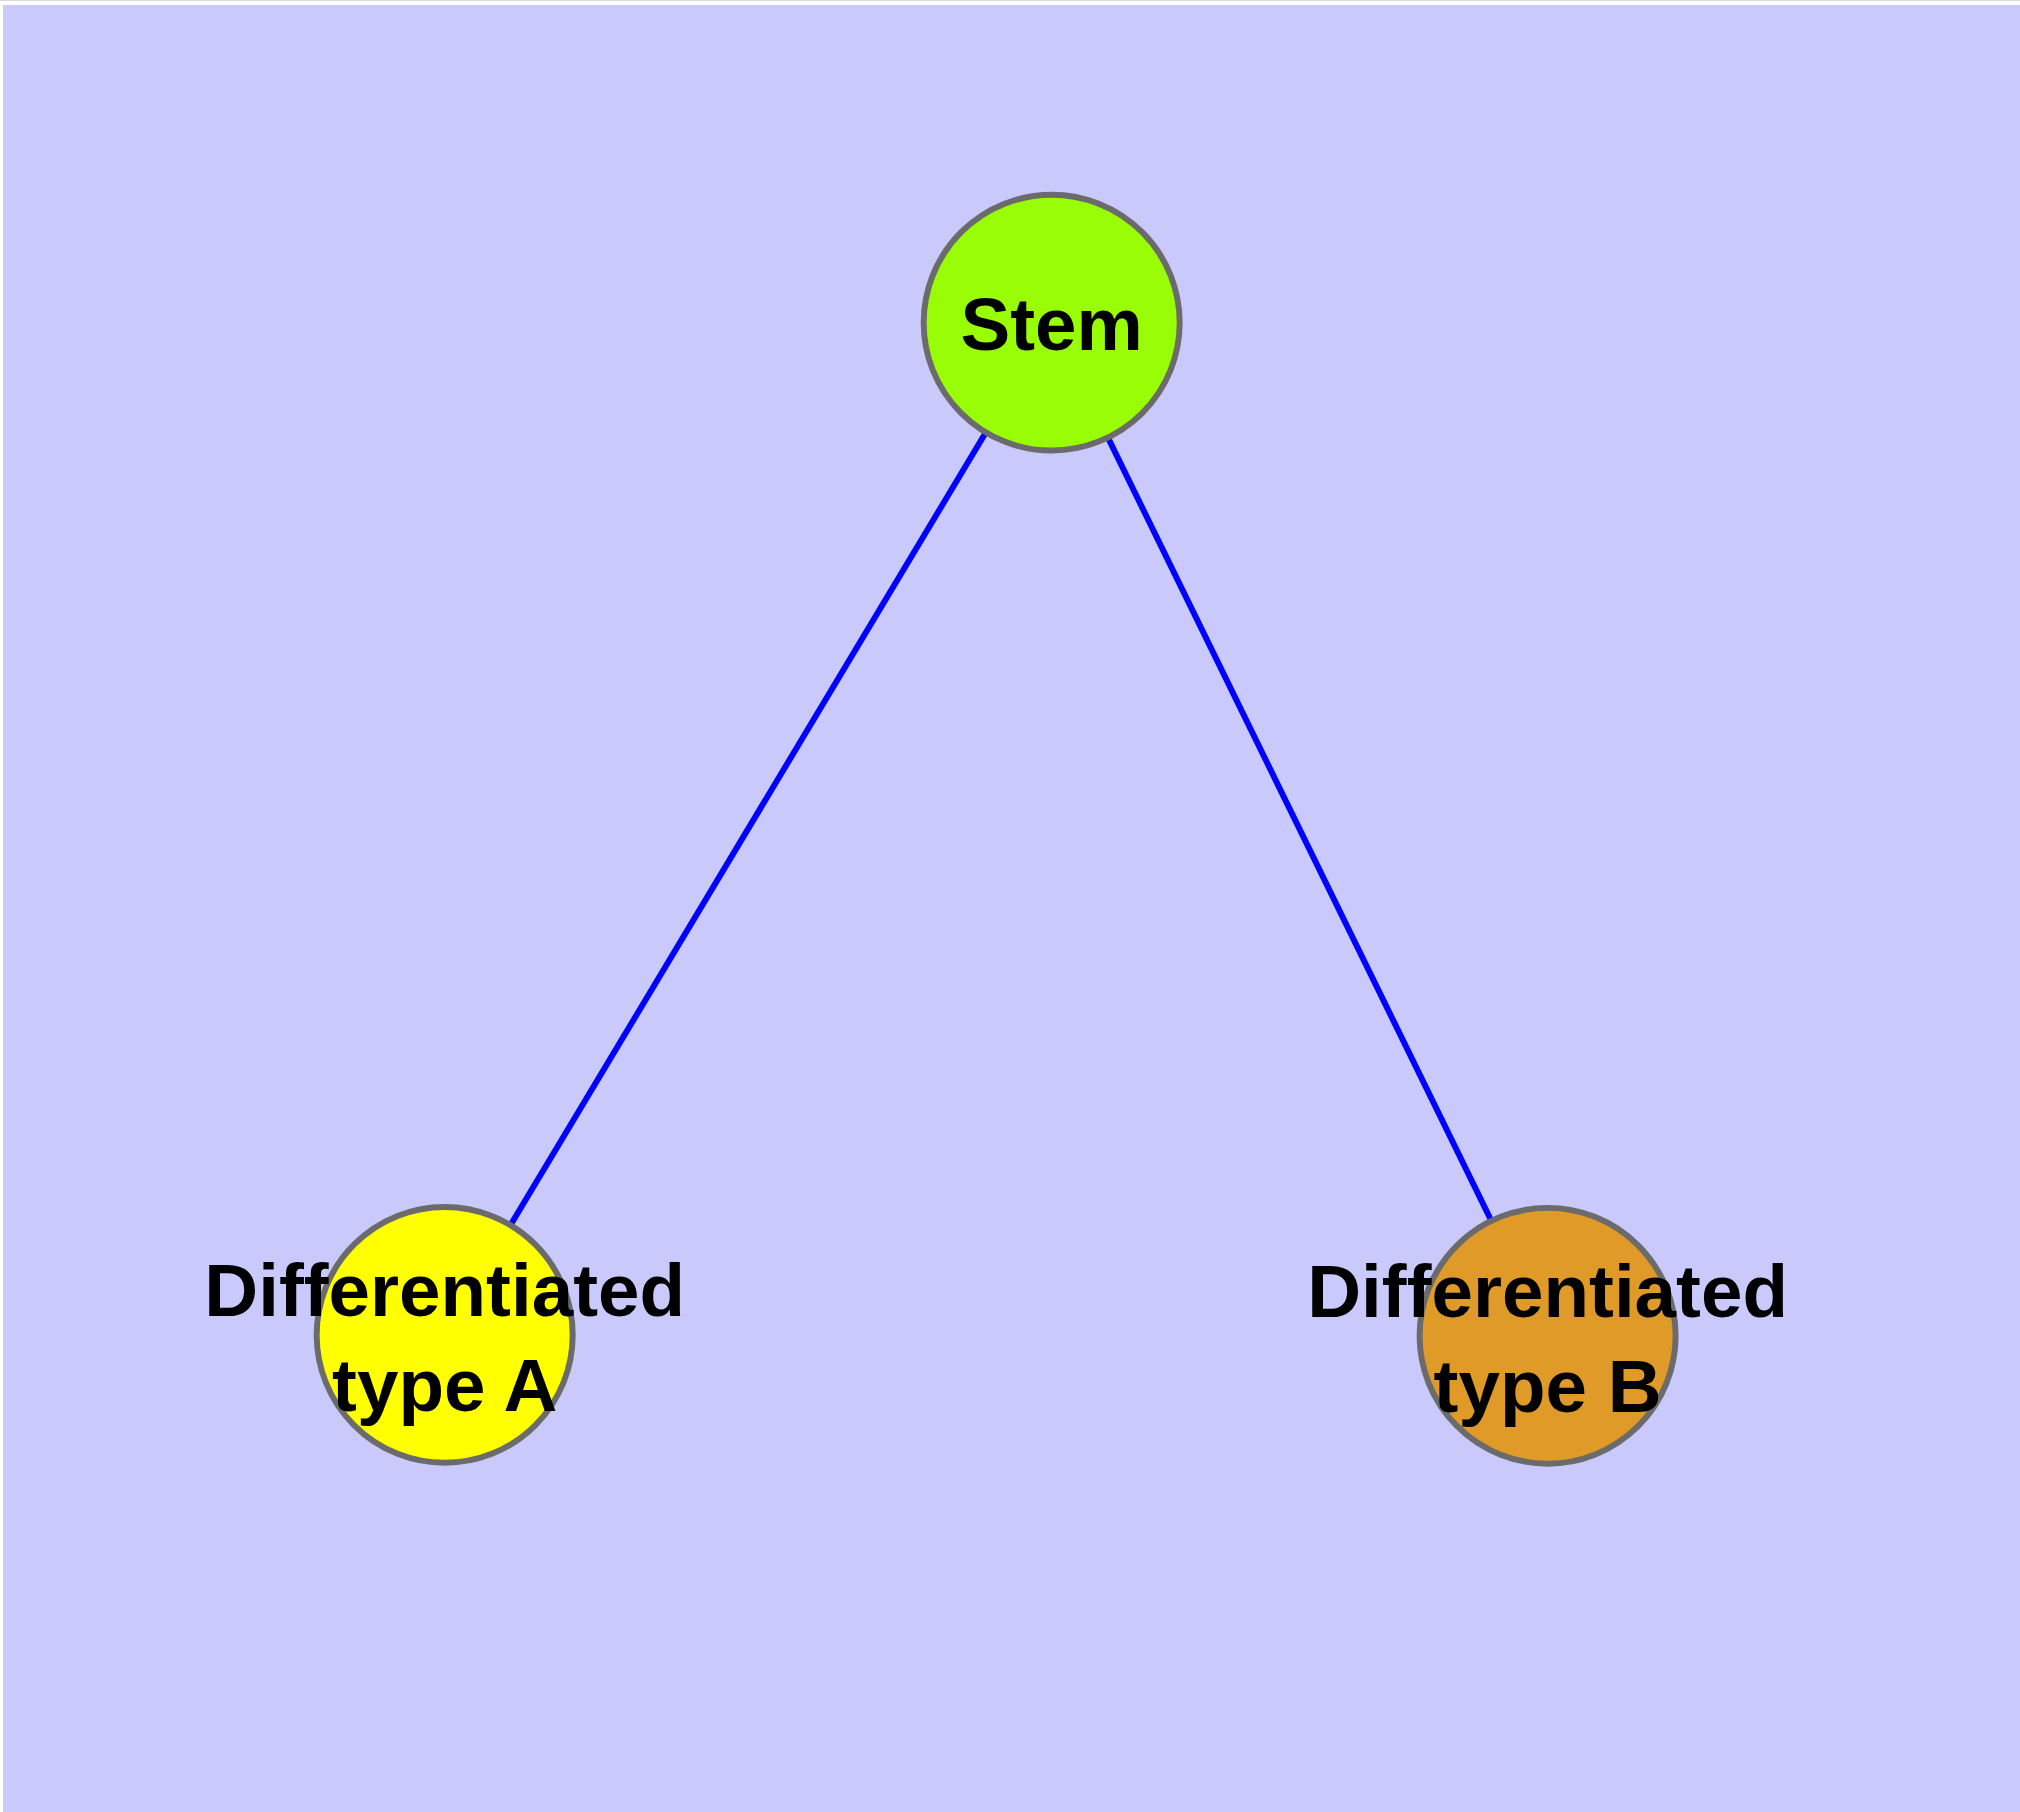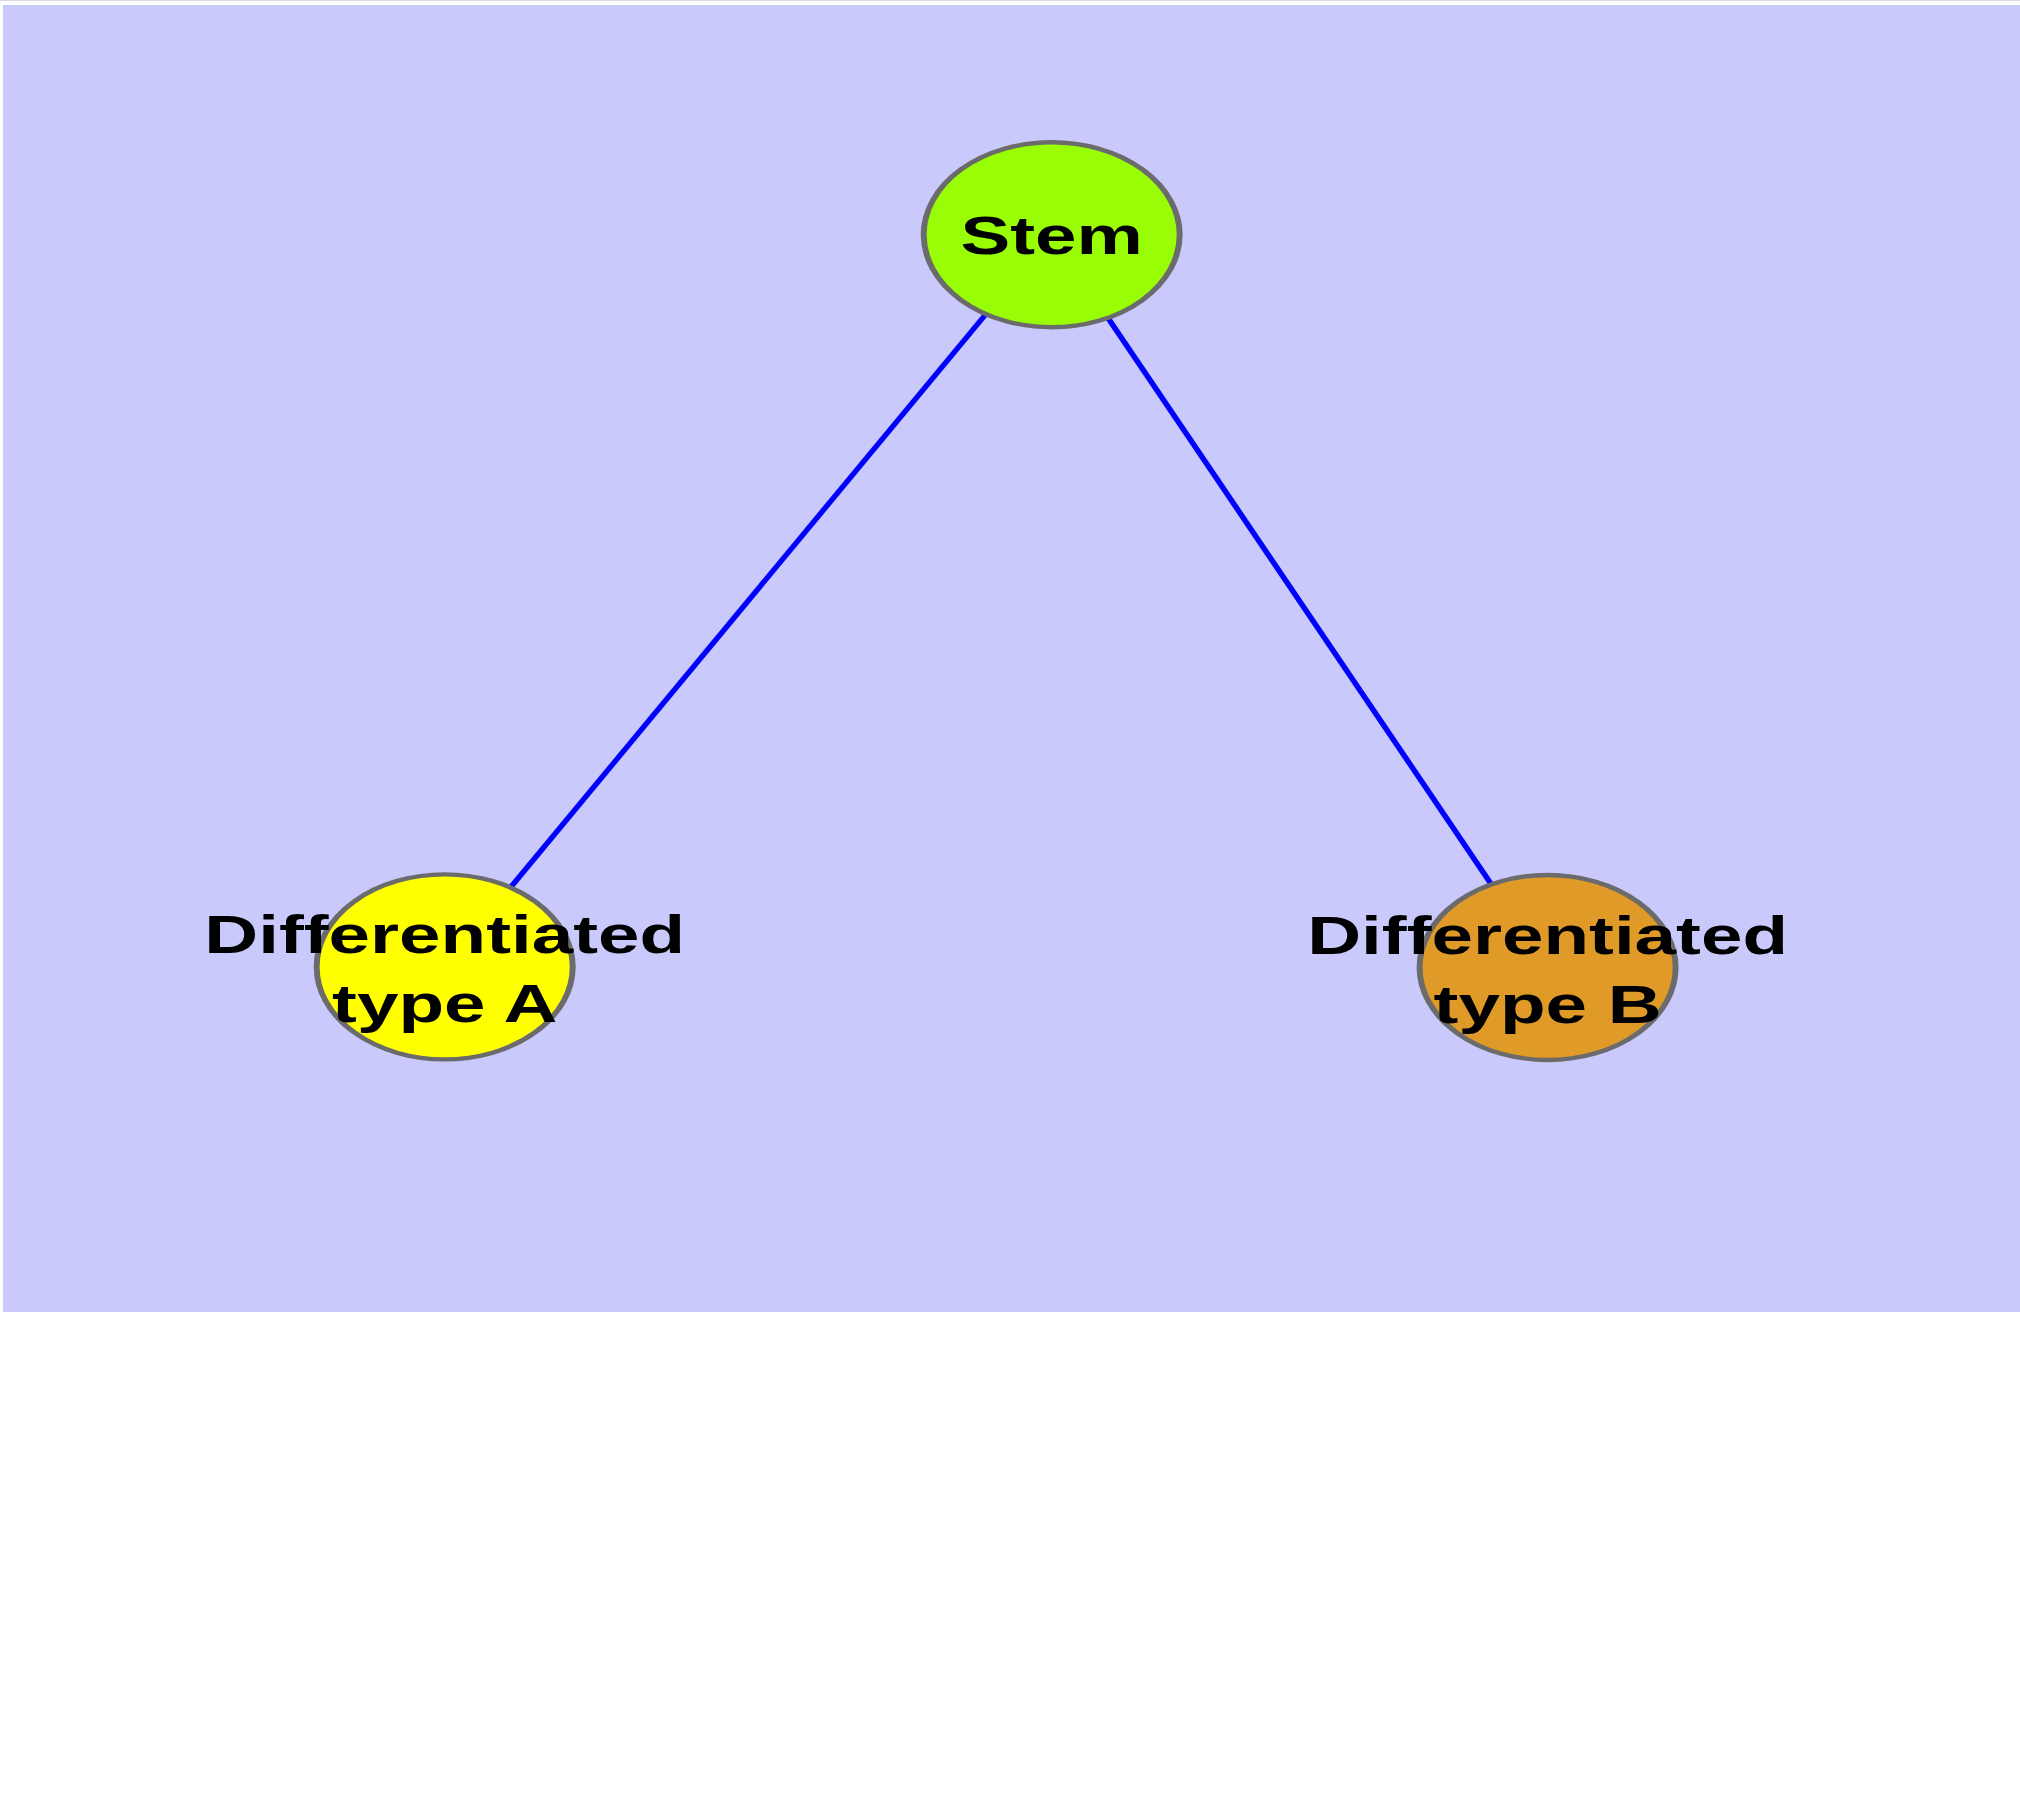--- a/index.html
+++ b/index.html
@@ -8,21 +8,21 @@
     width: 2021px;
     height: 1812px;
     background: #ffffff;
     overflow: hidden;
     font-family: "Liberation Sans", sans-serif;
   }
   .frame {
     position: absolute;
     top: 0; left: 0;
     width: 2021px;
-    height: 1312px;
+    height: 1812px;
     background: #ffffff;
     border-top: 1.7px solid #d9d9e2;
     box-sizing: border-box;
   }
   .panel {
     position: absolute;
     top: 4.2px;
     left: 2.5px;
     right: 0;
     bottom: 0;

